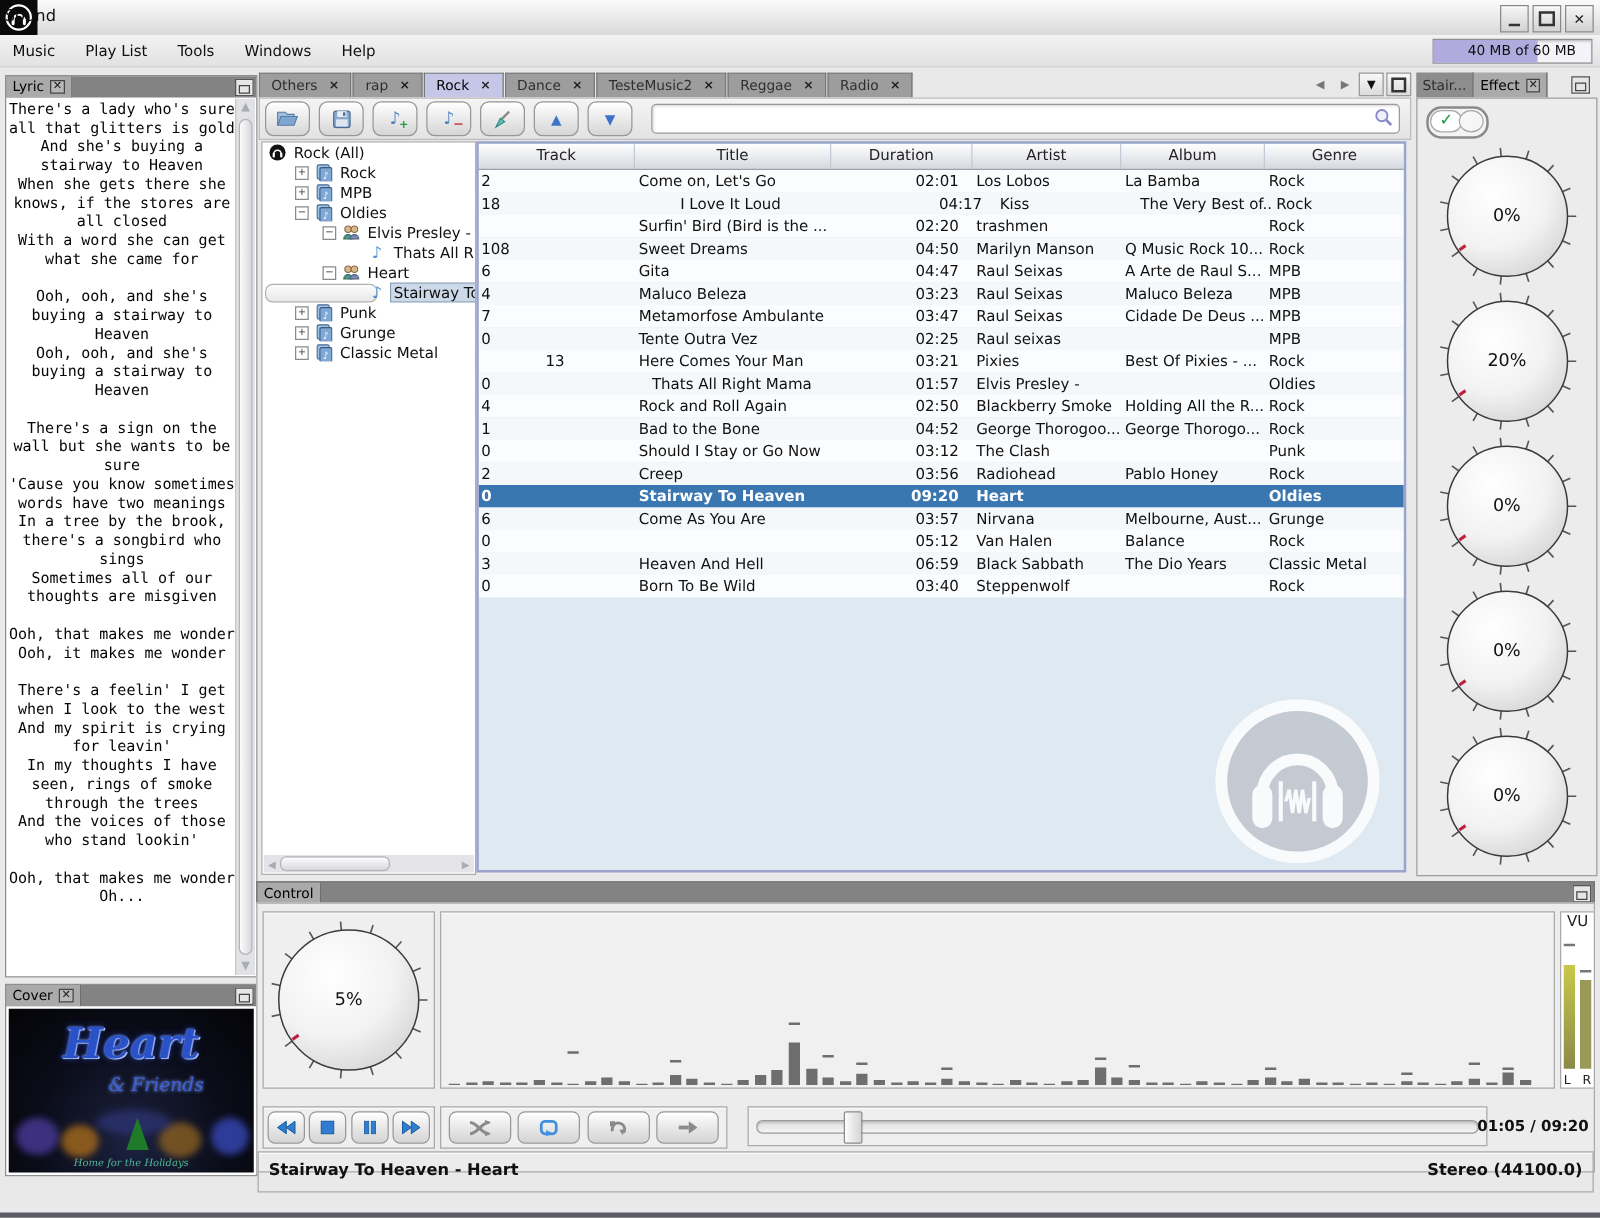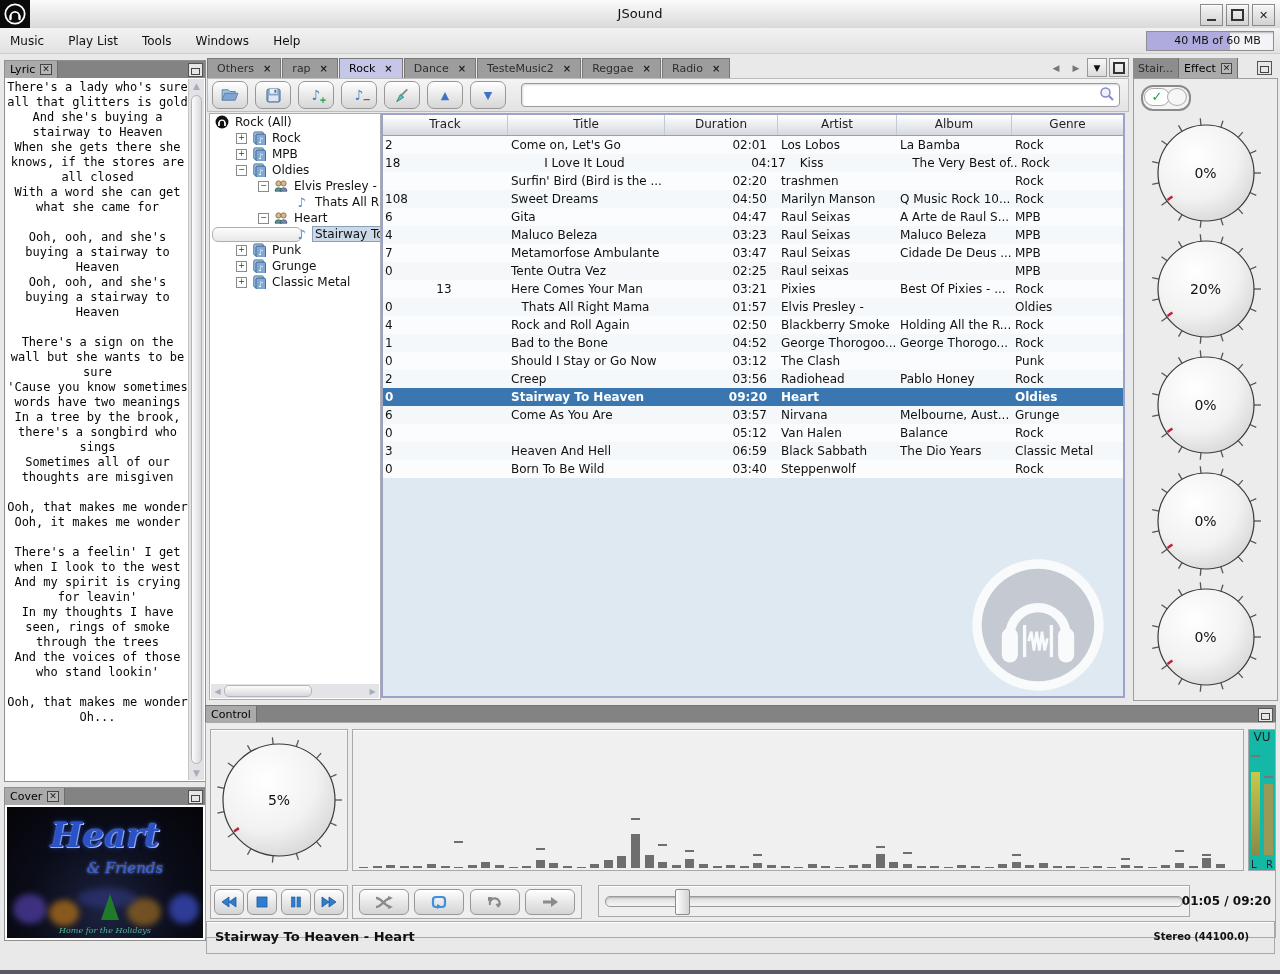--- a/index.html
+++ b/index.html
@@ -1,20 +1,20 @@
 <!DOCTYPE html>
 <html><head>
 <meta charset="utf-8">
 <style>
   html,body{margin:0;padding:0;background:#555;}
   .app{position:relative;width:1280px;height:974px;background:#e9e9e9;font-family:"DejaVu Sans",sans-serif;font-size:12px;color:#111;overflow:hidden;border-bottom:4px solid #5a5a66;box-sizing:border-box;}
   
   .titlebar{position:absolute;left:0;top:0;right:0;height:28px;background:linear-gradient(#fbfbfb,#d9d9d9);border-bottom:1px solid #bdbdbd;}
   .app-logo{position:absolute;left:0;top:0;width:30px;height:28px;background:#0a0a0a;display:flex;align-items:center;justify-content:center;}
-  .win-title{position:absolute;left:0;right:0;top:0;height:28px;line-height:28px;text-align:center;font-size:13px;border-radius:11px;}
+  .win-title{position:absolute;left:0;right:0;top:0;height:28px;line-height:28px;font-size:13px;border-radius:11px;}
   .winbtns{position:absolute;right:5px;top:4px;display:flex;gap:3px;}
   .winbtn{width:21px;height:20px;background:linear-gradient(#f6f6f6,#d2d2d2);border:1px solid #8a8a8a;box-shadow:inset 0 1px 0 #fff;display:flex;align-items:center;justify-content:center;font-size:11px;color:#222;}
   .wb-min i{display:block;width:9px;height:3px;border-bottom:2px solid #333;margin-top:6px;}
   .wb-max i{display:block;width:9px;height:8px;border:2px solid #333;}
   .wb-close{font-weight:bold;}
   .menubar{position:absolute;left:0;top:28px;right:0;height:25px;background:linear-gradient(#f2f2f2,#e2e2e2);border-bottom:1px solid #cfcfcf;display:flex;align-items:center;gap:24px;padding-left:10px;}
   .menu-item{cursor:default;}
   .membar{position:absolute;right:6px;top:31px;width:126px;height:18px;border:1px solid #8f8f8f;background:#f4f4f8;box-shadow:inset 1px 1px 2px rgba(0,0,0,.25);}
   .membar .fill{position:absolute;left:0;top:0;bottom:0;width:66%;background:#b0abde;}
   .membar .txt{position:absolute;left:0;right:0;top:0;bottom:0;text-align:center;line-height:17px;font-size:11px;color:#101010;margin-left:15px;}
@@ -96,38 +96,38 @@
   .ctrl{position:absolute;left:205px;top:705px;width:1071px;height:233px;}
   .ctrl .phead{border:1px solid #777;border-bottom:none;}
   .ctrl-body{position:absolute;left:0;right:0;top:17px;bottom:0;background:#ececec;border:1px solid #a9a9a9;}
   .box{position:absolute;border:1px solid #a9a9a9;box-shadow:inset 0 1px 0 #fff;background:#efefef;}
   .vol-box{left:4px;top:6px;width:136px;height:140px;display:flex;align-items:center;justify-content:center;}
   .spec-box{left:146px;top:6px;width:890px;height:140px;background:#f0f0f0;}
   .spec{position:absolute;left:6px;right:6px;bottom:2px;top:4px;}
   .sbar-slot{position:absolute;bottom:0;width:9px;}
   .sbar{position:absolute;bottom:0;left:0;right:0;background:#6e6e6e;}
   .speak{position:absolute;left:0;right:0;height:2px;background:#6e6e6e;}
-  .vu-box{position:absolute;left:1042px;top:6px;width:26px;height:140px;border:1px solid #a9a9a9;background:#14b8a6;font-size:11px;}
+  .vu-box{position:absolute;left:1042px;top:6px;width:26px;height:140px;border:1px solid #a9a9a9;background:#ffffff;font-size:11px;}
   .vu-label{text-align:center;font-size:12px;color:#222;}
   .vu-bars{position:absolute;left:2px;right:2px;top:18px;bottom:15px;}
   .vu-l,.vu-r{position:absolute;bottom:0;width:9px;background:#a3a35c;}
   .vu-peak{position:absolute;width:9px;height:2px;background:#777;}
   .vu-ch{position:absolute;bottom:0;left:0;right:0;display:flex;justify-content:space-between;padding:0 2px;font-size:10px;color:#222;}
   .btn-row-box{top:162px;height:32px;display:flex;align-items:center;justify-content:space-evenly;}
   .g1{left:4px;width:136px;}
   .g2{left:146px;width:228px;}
   .pbtn{width:28px;height:24px;background:linear-gradient(#ffffff,#e6e6e6 55%,#d4d4d4);border:1px solid #979797;border-radius:6px;box-shadow:inset 0 1px 0 #fff;display:flex;align-items:center;justify-content:center;}
   .pbtn.wide{width:48px;}
   .seek-box{left:392px;top:162px;width:592px;height:32px;display:flex;align-items:center;padding:0 6px;box-sizing:border-box;}
   .groove{position:relative;flex:1;height:9px;border:1px solid #9a9a9a;border-radius:5px;background:linear-gradient(#dcdcdc,#f6f6f6);box-shadow:inset 0 1px 2px rgba(0,0,0,.2);}
   .shandle{position:absolute;left:12%;top:-8px;width:13px;height:24px;background:linear-gradient(90deg,#fdfdfd,#d4d4d4);border:1px solid #8a8a8a;border-radius:2px;}
   .time{position:absolute;right:4px;top:162px;height:32px;line-height:32px;font-weight:bold;font-size:12px;}
   .status-row{position:absolute;left:0px;right:0px;top:198px;height:31px;border:1px solid #a9a9a9;box-shadow:inset 0 1px 0 #fff;}
   .np{position:absolute;left:8px;top:0;line-height:30px;font-weight:bold;font-size:13px;}
-  .ainfo{position:absolute;right:25px;top:0;line-height:30px;font-weight:bold;font-size:10px;margin-left:39px;}
+  .ainfo{position:absolute;right:8px;top:0;line-height:30px;font-weight:bold;font-size:13px;margin-left:39px;}
 </style>
 </head>
 <body>
 
 <div class="app">
 
   <div class="titlebar">
     <div class="app-logo">
       <svg width="22" height="22" viewBox="0 0 100 100">
           <circle cx="50" cy="50" r="44" fill="none" stroke="#fff" stroke-width="8"></circle>

